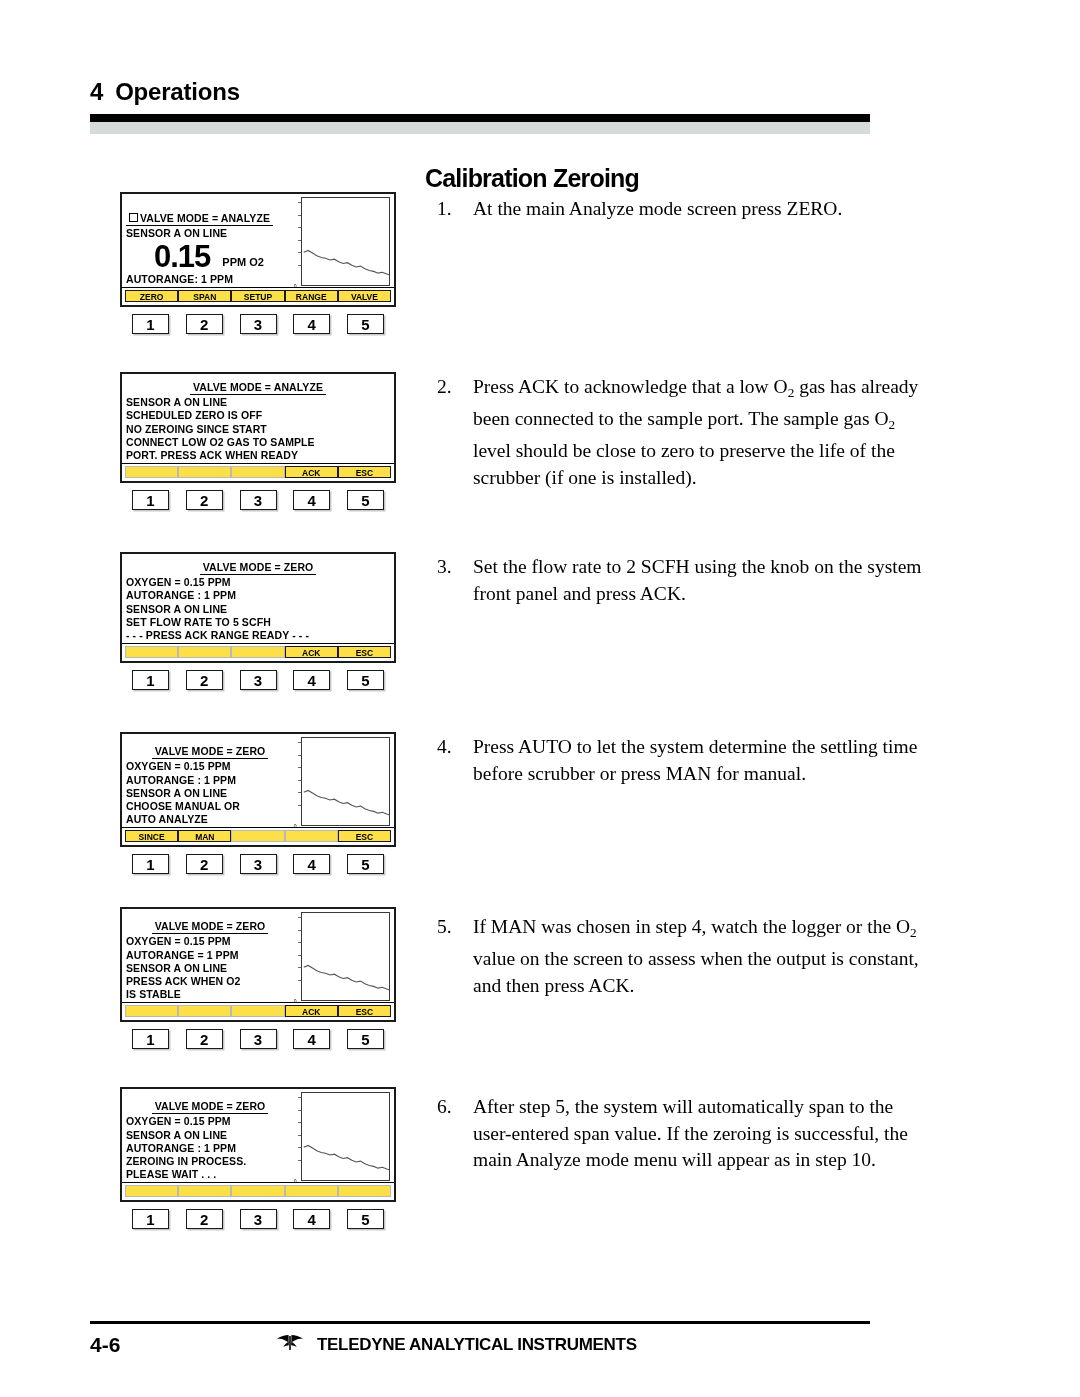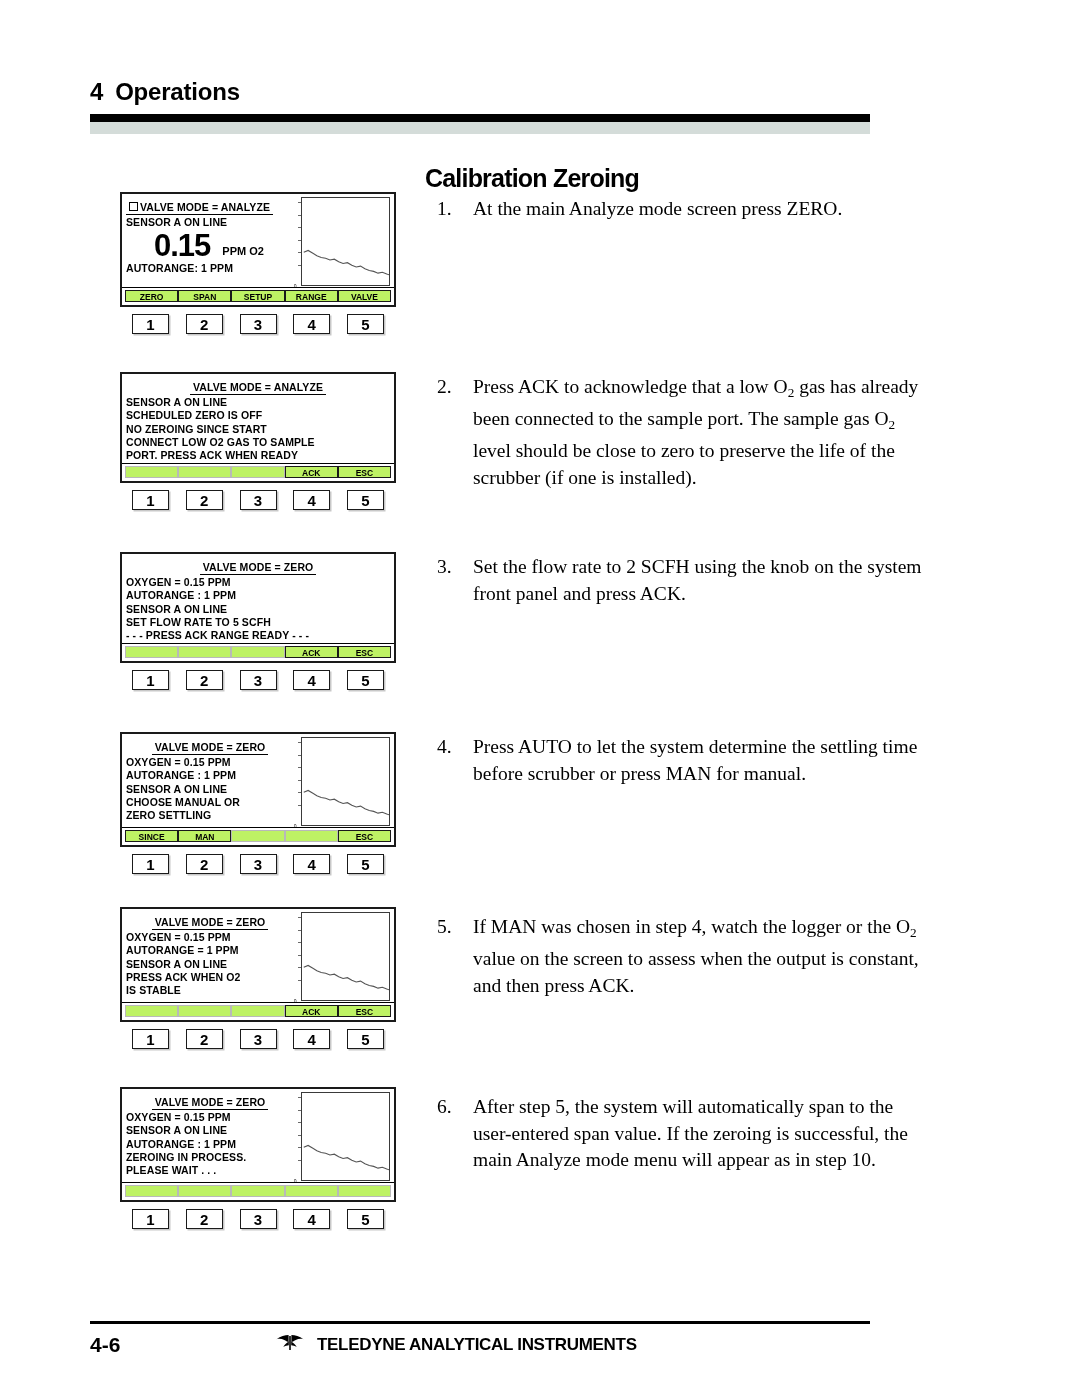--- a/index.html
+++ b/index.html
@@ -65,21 +65,21 @@
   .lcd {
     border: 2px solid #1a1a1a;
     background: #fff;
     padding: 3px 4px 0 4px;
     box-sizing: border-box;
     width: 276px;
     position: relative;
   }
   .lcd-body {
     display: flex;
-    align-items: flex-start;
+    align-items: flex-end;
   }
   .lcd-text {
     flex: 1 1 auto;
     min-width: 0;
   }
   .lcd-line {
     font-family: "Liberation Sans", sans-serif;
     font-weight: bold;
     font-size: 10.5px;
     line-height: 13.2px;
@@ -174,21 +174,21 @@
   .softkey {
     width: 56px;
     height: 12px;
     border: 1.2px solid #1a1a1a;
     font-family: "Liberation Sans", sans-serif;
     font-weight: bold;
     font-size: 8.5px;
     line-height: 12px;
     text-align: center;
     box-sizing: border-box;
-    background: #bef264;
+    background: #fde047;
   }
   .softkey.empty { border-color: #b9b9b9; }
 
   
   .keypad {
     display: flex;
     justify-content: space-between;
     width: 252px;
     margin: 7px auto 0 auto;
   }
@@ -380,21 +380,21 @@
     </div>
     <div class="figure" style="position: absolute; top: 540px; left: 0px;">
       <div class="lcd">
         <div class="lcd-body">
           <div class="lcd-text">
             <div class="title-wrap centered"><div class="lcd-line title"><span>VALVE  MODE = ZERO</span></div></div>
             <div class="lcd-line">OXYGEN  =    0.15  PPM</div>
             <div class="lcd-line">AUTORANGE : 1 PPM</div>
             <div class="lcd-line">SENSOR  A  ON  LINE</div>
             <div class="lcd-line">CHOOSE  MANUAL  OR</div>
-            <div class="lcd-line">ZERO  SETTLING</div>
+            <div class="lcd-line">AUTO  ANALYZE</div>
           </div>
           <div class="lcd-graph">
             <div class="graph-axis">
               <div class="tick" style="top: 6%;"></div>
               <div class="tick" style="top: 20%;"></div>
               <div class="tick" style="top: 34%;"></div>
               <div class="tick" style="top: 48%;"></div>
               <div class="tick" style="top: 62%;"></div>
               <div class="tick" style="top: 76%;"></div>
               <div class="zero-label">0</div>

